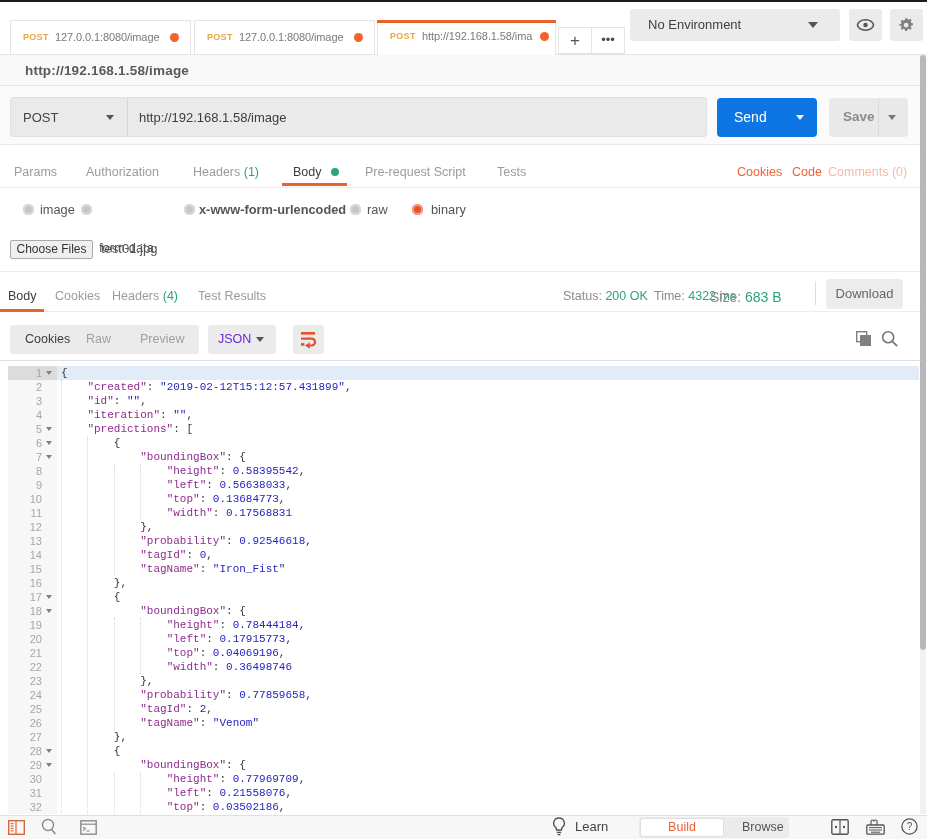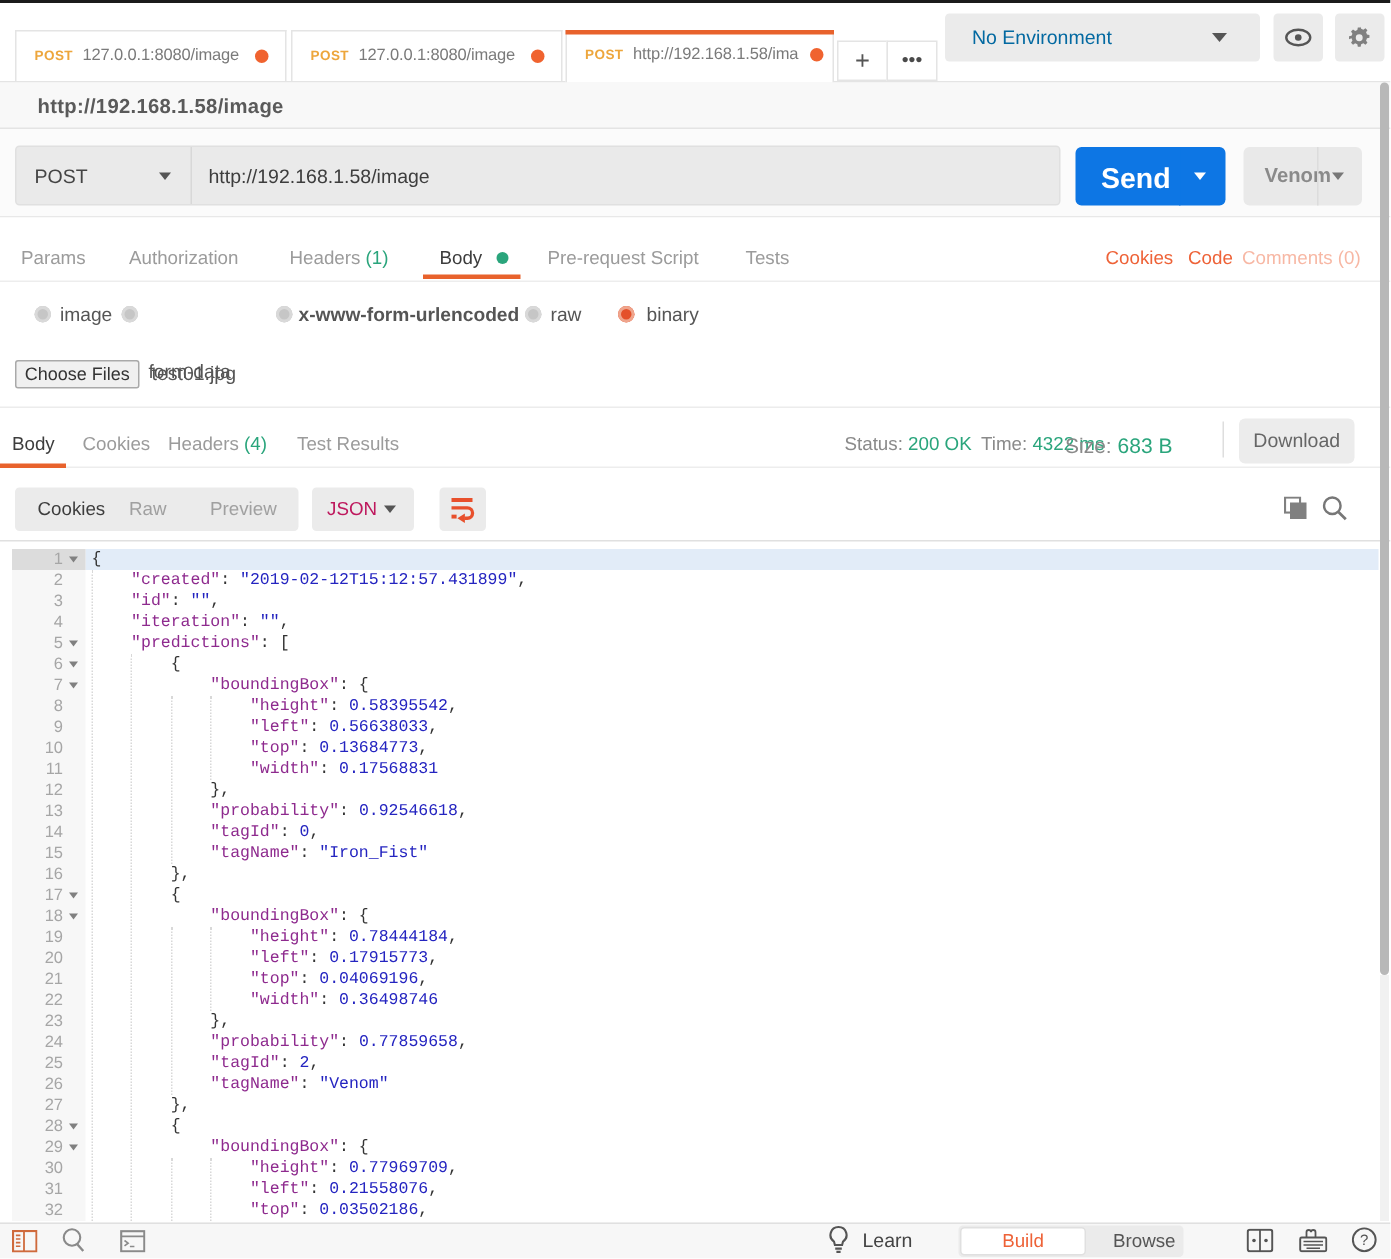--- a/index.html
+++ b/index.html
@@ -49,21 +49,21 @@
     <div class="abs" style="left:-1px;top:0;width:179px;height:3px;background:#e8622c;"></div>
     <span class="tabpost abs" style="left:12px;top:11px;">POST</span>
     <span class="taburl abs" style="left:44px;top:10px;width:115px;overflow:hidden;white-space:nowrap;">http://192.168.1.58/ima</span>
     <span class="dot abs" style="left:162px;top:12px;"></span>
   </div>
 
   <div class="abs" style="left:558px;top:27px;width:34px;height:27px;border:1px solid #e4e4e4;box-sizing:border-box;background:#fff;color:#555;font-size:17px;line-height:25px;text-align:center;font-weight:400;">+</div>
   <div class="abs" style="left:591px;top:27px;width:34px;height:27px;border:1px solid #e4e4e4;box-sizing:border-box;background:#fff;color:#4a4a4a;font-size:13px;line-height:24px;text-align:center;letter-spacing:0px;color:#4a4a4a;">•••</div>
 
   <div class="abs gbtn" style="left:630px;top:9px;width:210px;height:32px;">
-    <span class="abs" style="left:18px;top:8px;font-size:13px;color:#0369a1;">No Environment</span>
+    <span class="abs" style="left:18px;top:8px;font-size:13px;color:#404040;">No Environment</span>
     <span class="caret abs" style="left:178px;top:13px;border-top-color:#555;"></span>
   </div>
   <div class="abs gbtn" style="left:849px;top:9px;width:33px;height:32px;">
     <svg class="abs" style="left:7px;top:8px;" width="19" height="16" viewBox="0 0 19 16">
       <ellipse cx="9.5" cy="8" rx="8" ry="5.2" fill="none" stroke="#555" stroke-width="1.6"></ellipse>
       <circle cx="9.5" cy="8" r="2.2" fill="#555"></circle>
     </svg>
   </div>
   <div class="abs gbtn" style="left:890px;top:9px;width:33px;height:32px;">
     <svg class="abs" style="left:7px;top:7px;" width="18" height="18" viewBox="0 0 18 18">
@@ -76,26 +76,26 @@
   <div class="abs" style="left:25px;top:63px;font-size:13.5px;font-weight:700;color:#5a5a5a;letter-spacing:0.2px;">http://192.168.1.58/image</div>
 
   <div class="abs" style="left:0;top:86px;width:927px;height:59px;background:#fbfbfb;border-bottom:1px solid #e8e8e8;box-sizing:border-box;"></div>
   <div class="abs" style="left:10px;top:97px;width:697px;height:40px;background:#eaeaea;border:1px solid #e0e0e0;box-sizing:border-box;border-radius:3px;">
     <span class="abs" style="left:12px;top:12px;font-size:13px;color:#444;">POST</span>
     <span class="caret abs" style="left:95px;top:17px;border-top-width:5px;border-left-width:4.5px;border-right-width:4.5px;border-top-color:#555;"></span>
     <div class="abs" style="left:116px;top:0;width:1px;height:38px;background:#d8d8d8;"></div>
     <span class="abs" style="left:128px;top:12px;font-size:13px;color:#3d3d3d;">http://192.168.1.58/image</span>
   </div>
   <div class="abs" style="left:717px;top:98px;width:100px;height:39px;background:#0d76e4;border-radius:4px;">
-    <span class="abs" style="left:17px;top:11px;font-size:19px;font-weight:700;color:#fff;">Send</span>
+    <span class="abs" style="left:17px;top:11px;font-size:14px;font-weight:400;color:#fff;">Send</span>
     <div class="abs" style="left:69px;top:0;width:1px;height:39px;background:#0d76e4;"></div>
     <span class="caret abs" style="left:79px;top:17px;border-top-color:#fff;border-top-width:5px;border-left-width:4.5px;border-right-width:4.5px;"></span>
   </div>
   <div class="abs" style="left:829px;top:98px;width:79px;height:39px;background:#e9e9e9;border-radius:4px;">
-    <span class="abs" style="left:14px;top:11px;font-size:13.5px;font-weight:700;color:#8a8a8a;">Venom</span>
+    <span class="abs" style="left:14px;top:11px;font-size:13.5px;font-weight:700;color:#8a8a8a;">Save</span>
     <div class="abs" style="left:49px;top:0;width:1px;height:39px;background:#dcdcdc;"></div>
     <span class="caret abs" style="left:59px;top:17px;border-top-color:#777;border-top-width:5px;border-left-width:4.5px;border-right-width:4.5px;"></span>
   </div>
 
   <div class="abs" style="left:0;top:145px;width:927px;height:43px;background:#fff;border-bottom:1px solid #ededed;box-sizing:border-box;"></div>
   <span class="abs gray" style="left:14px;top:165px;font-size:12.5px;">Params</span>
   <span class="abs gray" style="left:86px;top:165px;font-size:12.5px;">Authorization</span>
   <span class="abs gray" style="left:193px;top:165px;font-size:12.5px;">Headers <span class="green">(1)</span></span>
   <span class="abs" style="left:293px;top:165px;font-size:12.5px;color:#3d3d3d;">Body</span>
   <span class="abs" style="left:331px;top:168px;width:8px;height:8px;border-radius:50%;background:#2aa57c;"></span>
@@ -133,21 +133,21 @@
   <span class="abs" style="left:710px;top:289px;font-size:14px;color:#8a8a8a;">Size: <span class="green">683 B</span></span>
   <div class="abs" style="left:815px;top:281px;width:1px;height:24px;background:#dedede;"></div>
   <div class="abs" style="left:826px;top:279px;width:77px;height:30px;background:#ececec;border-radius:4px;font-size:13px;color:#666;text-align:center;line-height:30px;">Download</div>
 
   <div class="abs gbtn" style="left:10px;top:325px;width:189px;height:29px;">
     <span class="abs" style="left:15px;top:7px;font-size:12.5px;color:#3d3d3d;">Cookies</span>
     <span class="abs" style="left:76px;top:7px;font-size:12.5px;color:#a0a0a0;">Raw</span>
     <span class="abs" style="left:130px;top:7px;font-size:12.5px;color:#a0a0a0;">Preview</span>
   </div>
   <div class="abs gbtn" style="left:208px;top:325px;width:68px;height:29px;">
-    <span class="abs" style="left:10px;top:7px;font-size:12.5px;color:#be185d;">JSON</span>
+    <span class="abs" style="left:10px;top:7px;font-size:12.5px;color:#6d28d9;">JSON</span>
     <span class="caret abs" style="left:48px;top:12px;border-top-width:5px;border-left-width:4px;border-right-width:4px;border-top-color:#555;"></span>
   </div>
   <div class="abs gbtn" style="left:293px;top:325px;width:31px;height:29px;">
     <svg class="abs" style="left:7px;top:6px;" width="18" height="19" viewBox="0 0 18 19">
       <path d="M1 2.3 H15" stroke="#e8502c" stroke-width="2.6" fill="none"></path>
       <path d="M1 7.6 H11.6 A3.45 3.45 0 0 1 11.6 14.5 H9.6" stroke="#e8502c" stroke-width="2.2" fill="none"></path>
       <path d="M1 13.4 H4.4" stroke="#e8502c" stroke-width="2.6" fill="none"></path>
       <path d="M9.9 11.3 V17.7 L4.9 14.5 Z" fill="#e8502c"></path>
     </svg>
   </div>

